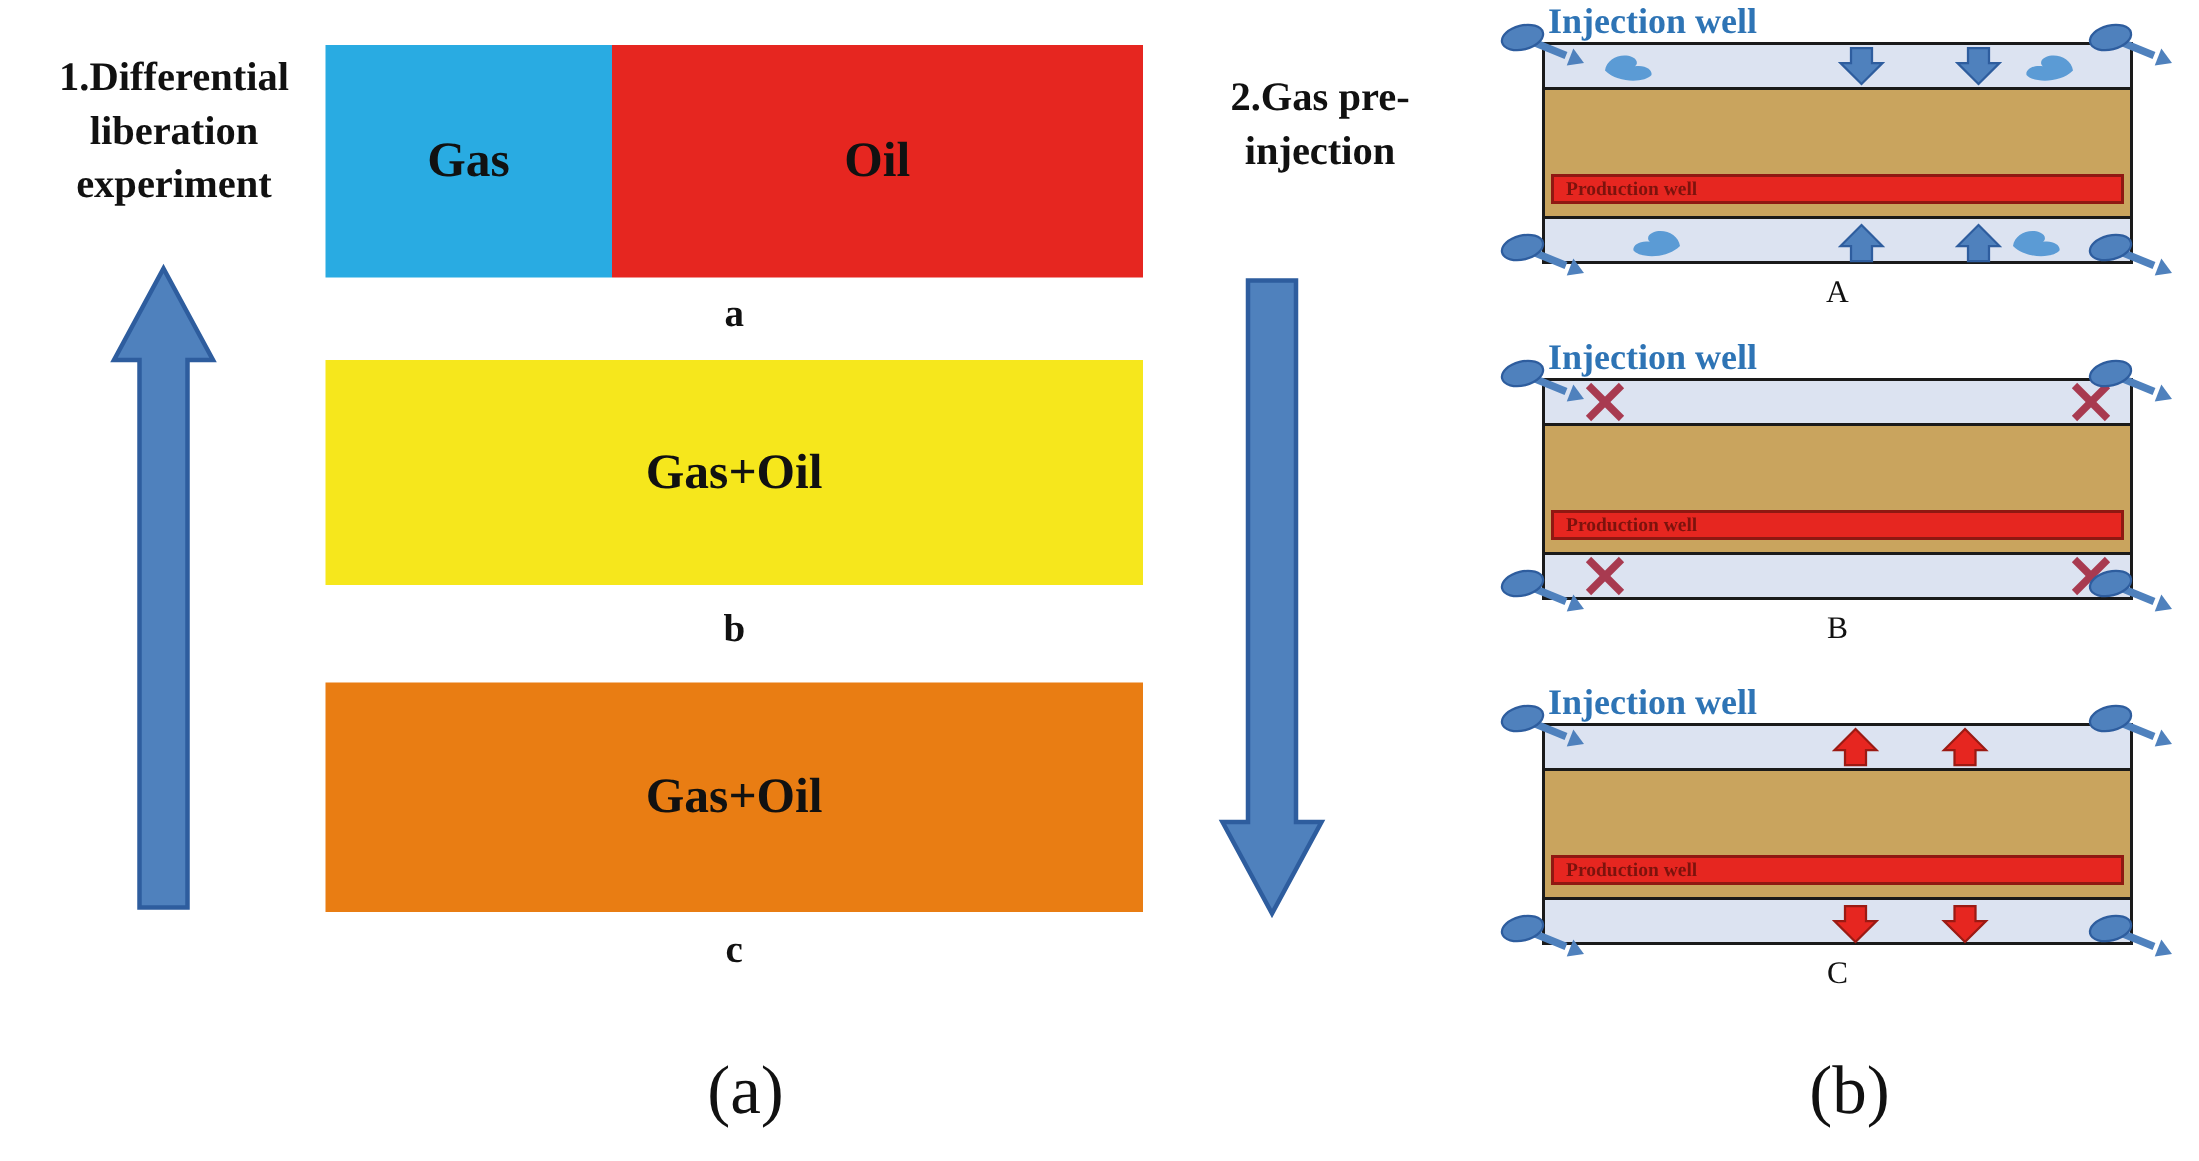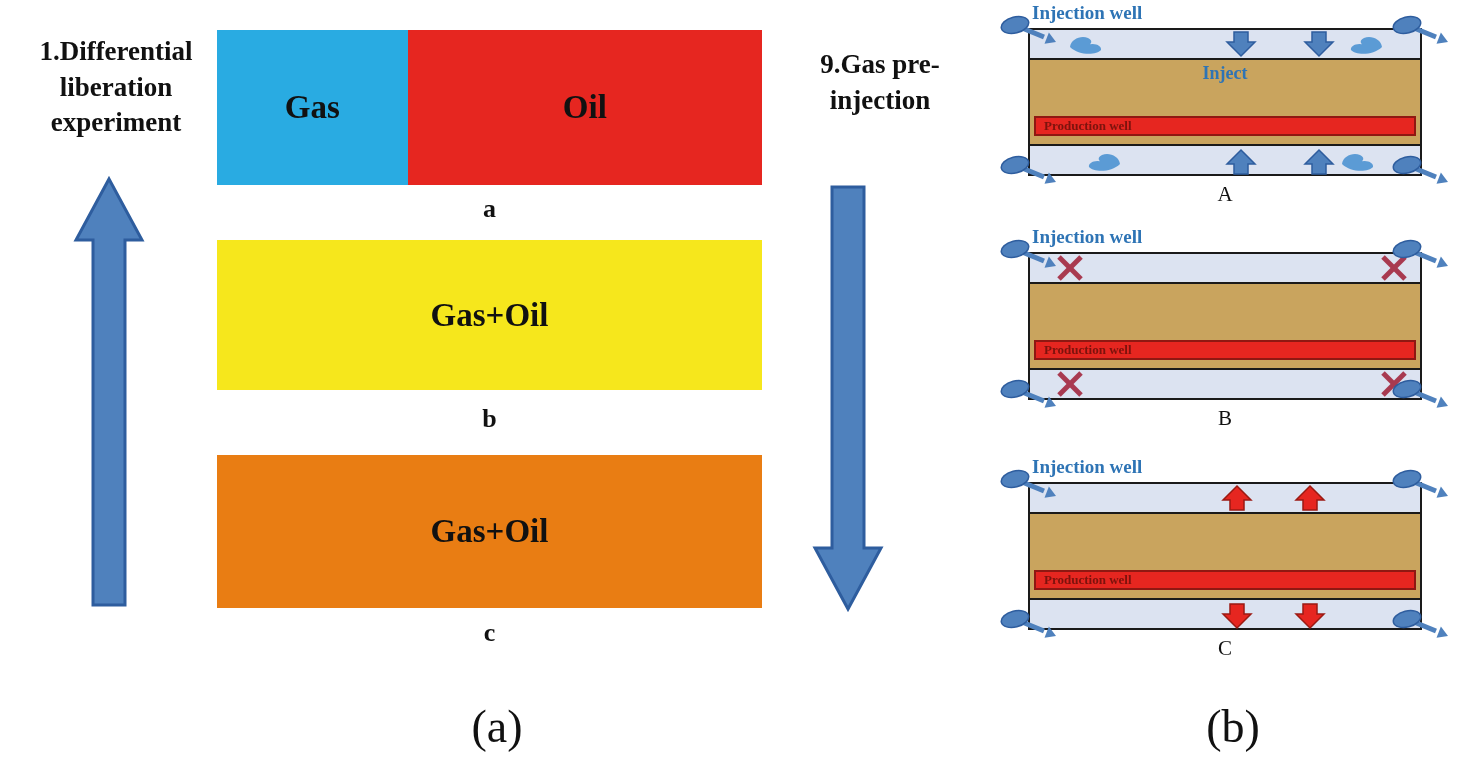--- a/index.html
+++ b/index.html
@@ -30,21 +30,21 @@
   .bar-caption { position:absolute; left:200px; width:545px; text-align:center; font-size:26px; font-weight:bold; }
   .cap-a { top:194px; } .cap-b { top:404px; } .cap-c { top:618px; }
 
   .panel-caption { position:absolute; font-size:46px; }
   .caption-a { left:200px; width:560px; top:700px; text-align:center; }
   .caption-b { left:0; width:466px; top:700px; text-align:center; }
 
   .diagram { position:absolute; left:0; width:466px; height:214px; }
   .diagram-A { top:2px; } .diagram-B { top:226px; } .diagram-C { top:456px; }
 
-  .inj-label { position:absolute; left:32px; top:0; font-size:19px; font-weight:bold; color:var(--label-blue,#2e74b5); }
+  .inj-label { position:absolute; left:32px; top:0; font-size:24px; font-weight:bold; color:var(--label-blue,#2e74b5); }
   .reservoir { position:absolute; left:28px; top:26px; width:394px; height:148px;
                background:var(--reservoir-lavender,#dce3f1); border:2px solid #1a1a1a; }
   .rock { position:absolute; left:0; top:28px; width:100%; height:88px;
           background:var(--rock-tan,#c9a45e); border-top:2px solid #1a1a1a; border-bottom:2px solid #1a1a1a; }
   .mode-label { position:absolute; top:3px; left:0; width:100%; text-align:center; font-size:18px; font-weight:bold; color:#111; }
   .mode-inject { color:var(--label-blue,#2e74b5); }
   .well { position:absolute; top:56px; left:4px; right:4px; height:20px;
           background:var(--well-red,#e62620); border:2px solid #8f1812; display:flex; }
   .well-text { font-size:13px; font-weight:bold; color:#7c130d; padding-left:8px; white-space:nowrap; }
 
@@ -87,36 +87,35 @@
     <div class="bar bar-b">
       <span>Gas+Oil</span>
     </div>
     <div class="bar-caption cap-b">b</div>
 
     <div class="bar bar-c">
       <span>Gas+Oil</span>
     </div>
     <div class="bar-caption cap-c">c</div>
 
-    <div class="label-right">9.Gas pre-injection</div>
+    <div class="label-right">2.Gas pre-injection</div>
 
     <svg class="big-arrow down" width="74" height="428" viewBox="0 0 74 428">
       <polygon class="fill-blue" stroke-width="3" points="37,425 4,364 21,364 21,3 53,3 53,364 70,364"></polygon>
     </svg>
 
     <div class="panel-caption caption-a">(a)</div>
   </section>
 
   <section class="panel-b">
 
     <div class="diagram diagram-A">
       <div class="inj-label">Injection well</div>
       <div class="reservoir">
         <div class="rock">
-          <div class="mode-label mode-inject">Inject</div>
           <div class="well">
             <span class="well-text">Production well</span>
           </div>
         </div>
         <svg class="res-icon" style="left:38px;top:4px" width="36" height="22" viewBox="0 0 36 22">
             <path class="swirl-fill" d="M2,13 C3,5 13,1 20,4 C25,6 24,11 19,11 C27,8 34,12 33,16 C29,21 11,22 2,13 Z"></path>
           </svg>
         <svg class="res-icon flip" style="left:318px;top:4px" width="36" height="22" viewBox="0 0 36 22">
             <path class="swirl-fill" d="M2,13 C3,5 13,1 20,4 C25,6 24,11 19,11 C27,8 34,12 33,16 C29,21 11,22 2,13 Z"></path>
           </svg>

